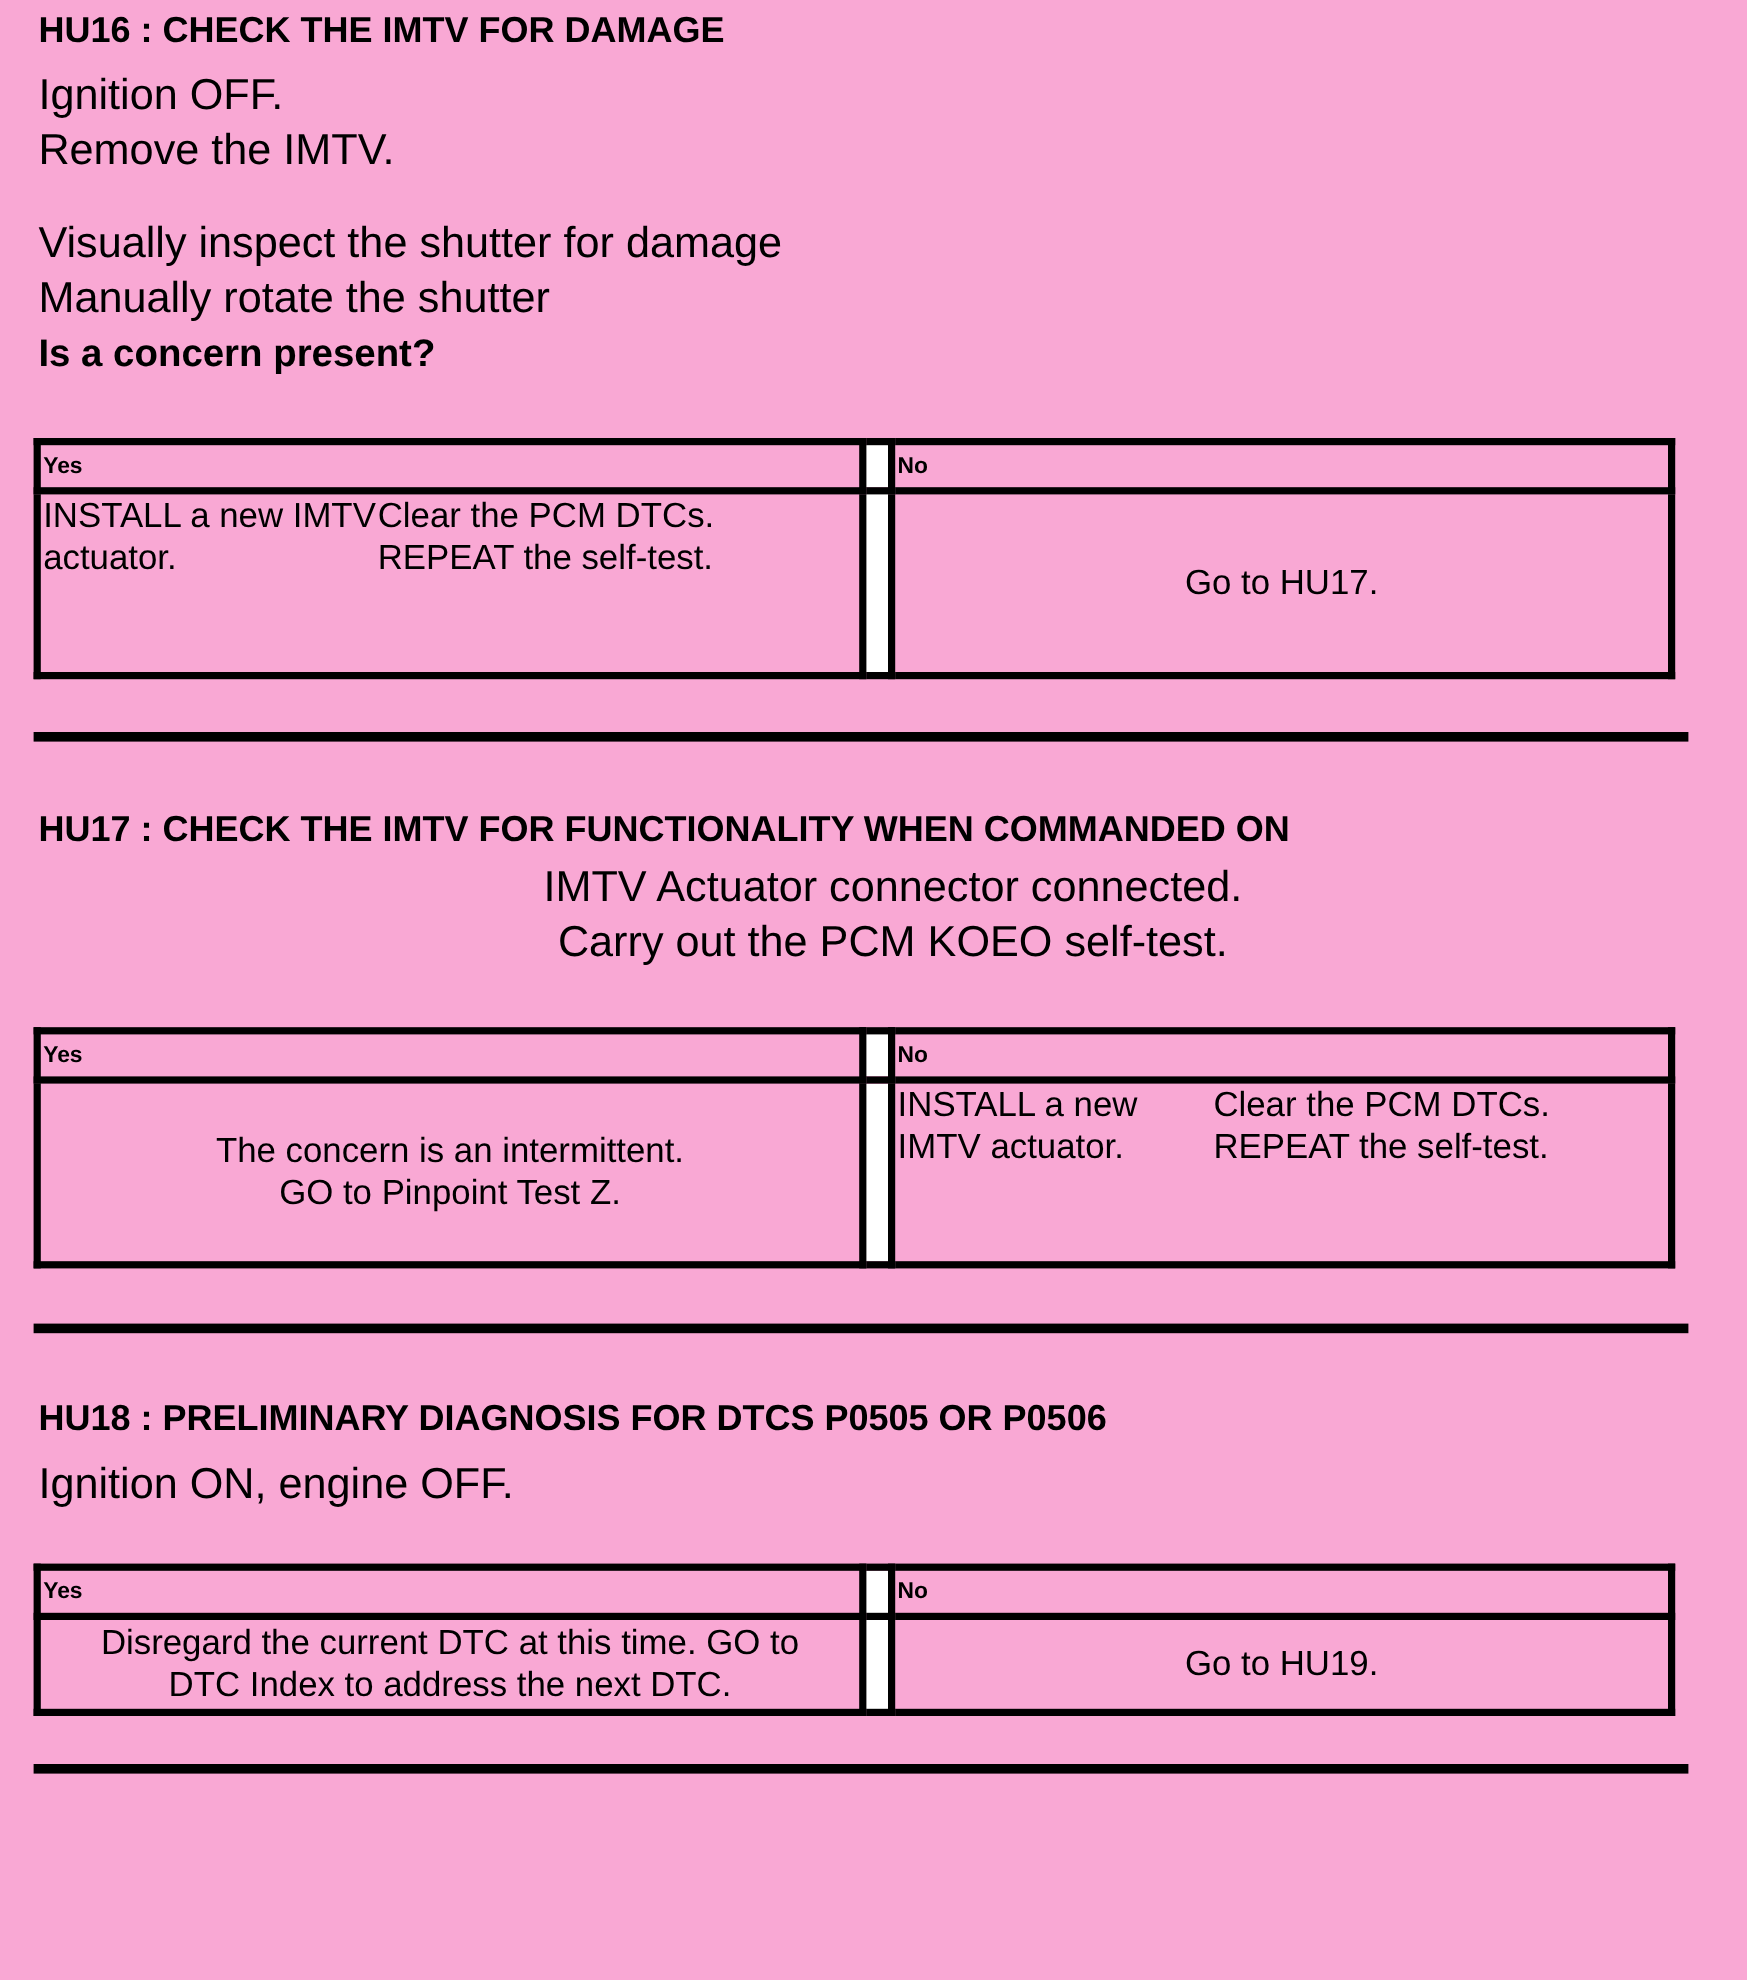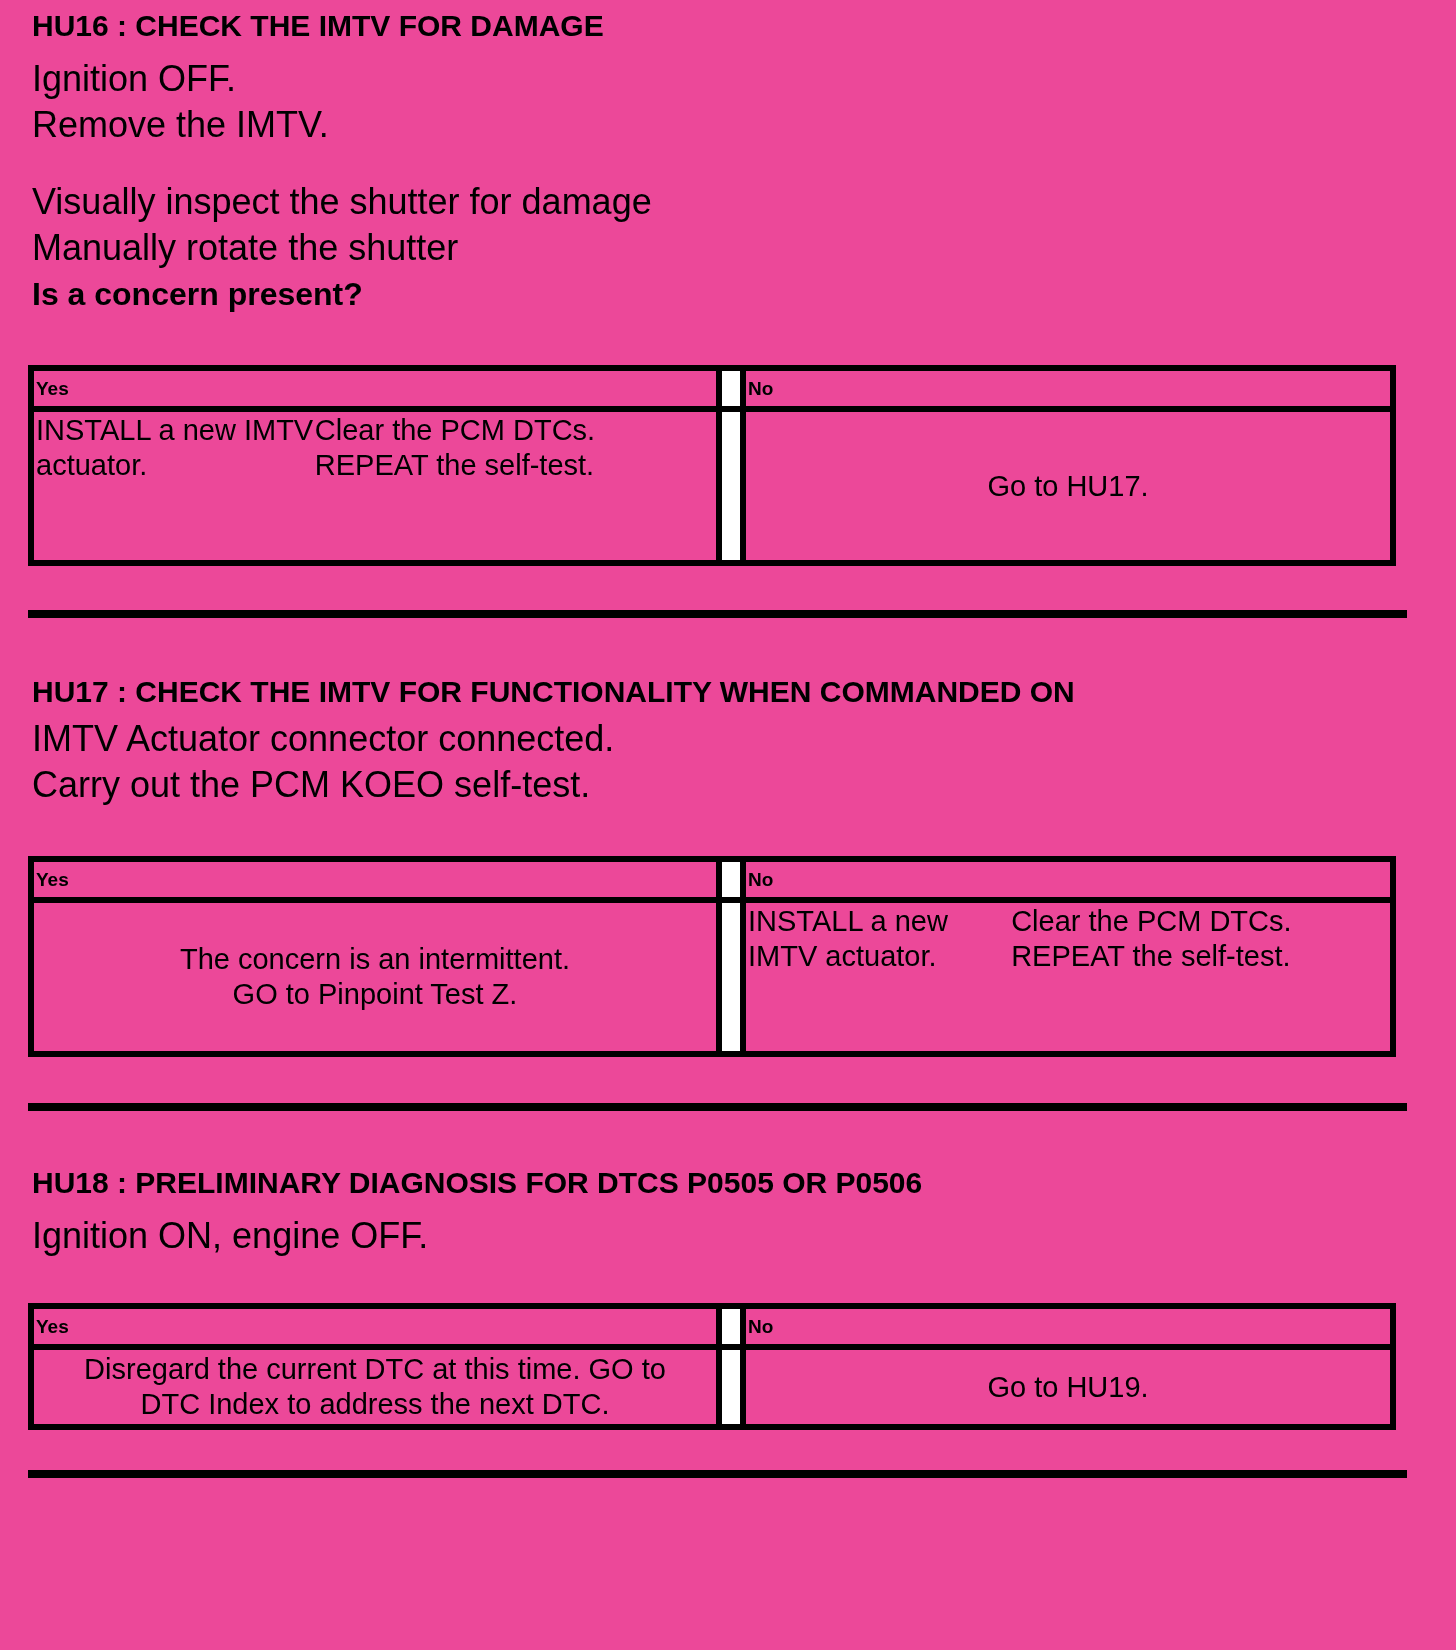--- a/index.html
+++ b/index.html
@@ -7,21 +7,21 @@
     padding: 0;
     background: #ffffff;
   }
   .page {
     position: relative;
     width: 1456px;
     height: 1650px;
     box-sizing: border-box;
     padding: 10px 0 0 28px;
     overflow: hidden;
-    background: #ec4899;
+    background: #f9a8d4;
     color: #000000;
     font-family: "Liberation Sans", "DejaVu Sans", sans-serif;
   }
   .sec-heading {
     margin: 0 0 0 4px;
     font-size: 30px;
     line-height: 32px;
     font-weight: 700;
     letter-spacing: 0;
   }
@@ -80,21 +80,21 @@
     width: 1379px;
     height: 8px;
     background: #000000;
   }
   
   .mt-steps-1   { margin-top: 14px; }
   .mt-steps-gap { margin-top: 31px; }
   .mt-table     { margin-top: 48px; }
   .mt-rule-1    { margin-top: 44px; }
   .mt-h2-2      { margin-top: 58px; }
-  .mt-steps-2   { margin-top: 8px; }
+  .mt-steps-2   { margin-top: 8px; text-align: center; }
   .mt-rule-2    { margin-top: 46px; }
   .mt-h2-3      { margin-top: 56px; }
   .mt-steps-3   { margin-top: 14px; }
   .mt-table-3   { margin-top: 44px; }
   .mt-rule-3    { margin-top: 40px; }
 </style>
 </head>
 <body>
 
 <div class="page">

